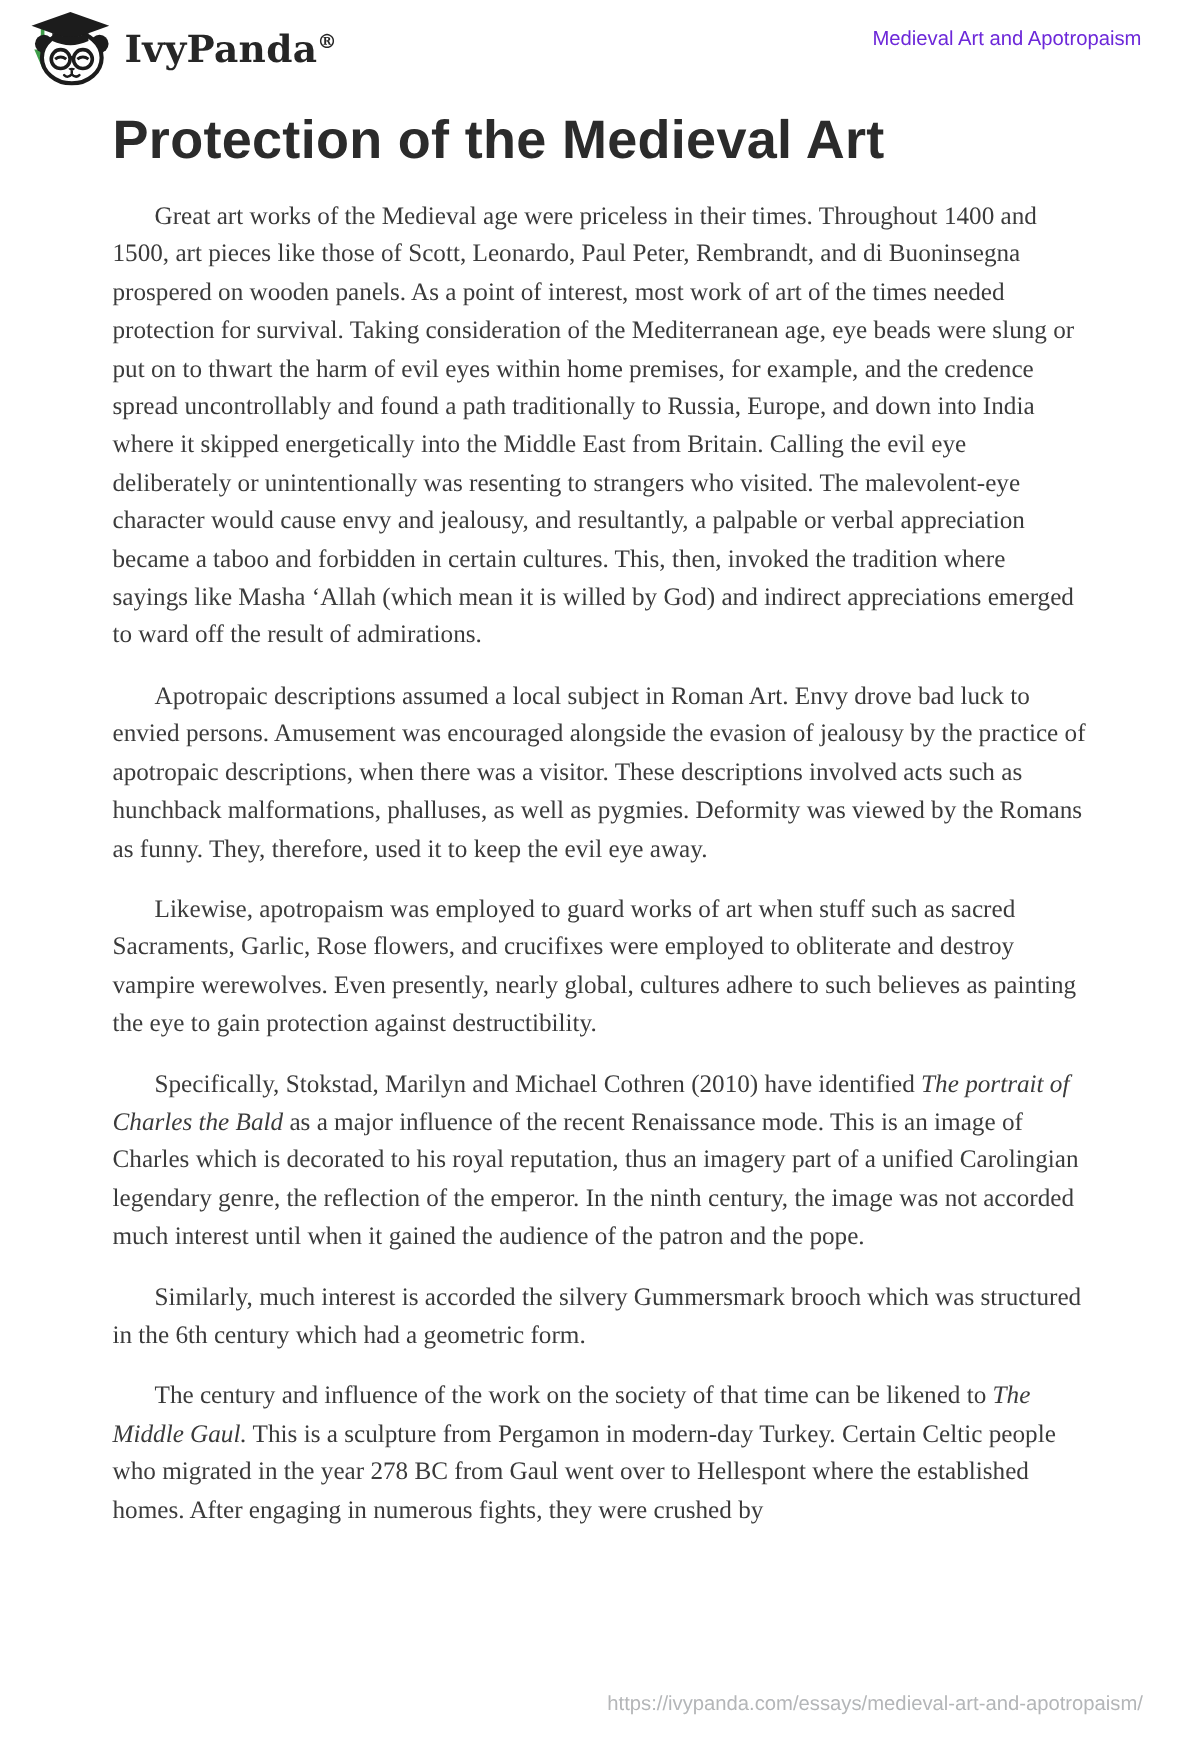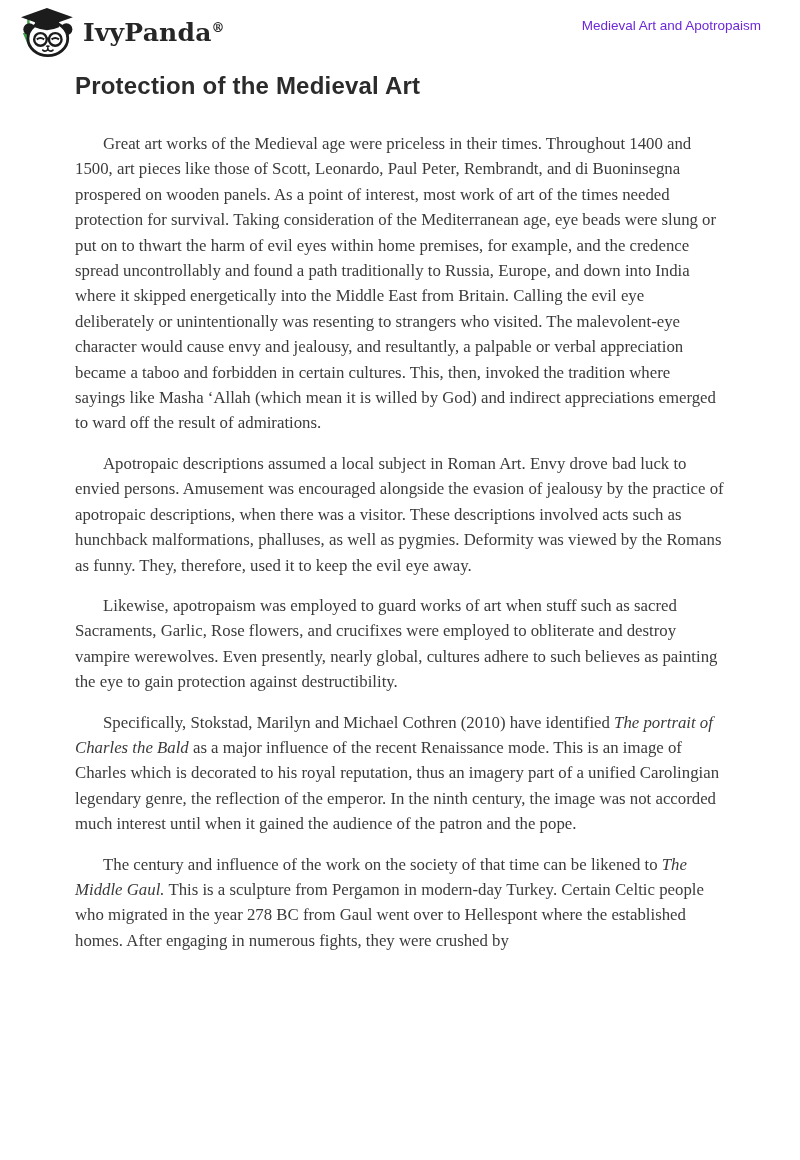--- a/index.html
+++ b/index.html
@@ -50,21 +50,21 @@
     right: 39px;
     font-size: 13.5px;
     color: #6d28d9;
   }
   
   .article-title {
     position: absolute;
     top: 72px;
     left: 75px;
     margin: 0;
-    font-size: 24px;
+    font-size: 36px;
     font-weight: 700;
     color: #2b2b2b;
     letter-spacing: 0.2px;
   }
   .article-body {
     position: absolute;
     top: 131px;
     left: 75px;
     width: 649px;
   }
@@ -124,17 +124,19 @@
 
   <div class="running-head">Medieval Art and Apotropaism</div>
 
   <h1 class="article-title">Protection of the Medieval Art</h1>
 
   <div class="article-body">
       <p><span>Great art works of the Medieval age were priceless in their times. Throughout 1400 and 1500, art pieces like those of Scott, Leonardo, Paul Peter, Rembrandt, and di Buoninsegna prospered on wooden panels. As a point of interest, most work of art of the times needed protection for survival. Taking consideration of the Mediterranean age, eye beads were slung or put on to thwart the harm of evil eyes within home premises, for example, and the credence spread uncontrollably and found a path traditionally to Russia, Europe, and down into India where it skipped energetically into the Middle East from Britain. Calling the evil eye deliberately or unintentionally was resenting to strangers who visited. The malevolent-eye character would cause envy and jealousy, and resultantly, a palpable or verbal appreciation became a taboo and forbidden in certain cultures. This, then, invoked the tradition where sayings like Masha ‘Allah (which mean it is willed by God) and indirect appreciations emerged to ward off the result of admirations.</span></p>
       <p><span>Apotropaic descriptions assumed a local subject in Roman Art. Envy drove bad luck to envied persons. Amusement was encouraged alongside the evasion of jealousy by the practice of apotropaic descriptions, when there was a visitor. These descriptions involved acts such as hunchback malformations, phalluses, as well as pygmies. Deformity was viewed by the Romans as funny. They, therefore, used it to keep the evil eye away.</span></p>
       <p><span>Likewise, apotropaism was employed to guard works of art when stuff such as sacred Sacraments, Garlic, Rose flowers, and crucifixes were employed to obliterate and destroy vampire werewolves. Even presently, nearly global, cultures adhere to such believes as painting the eye to gain protection against destructibility.</span></p>
       <p><span>Specifically, Stokstad, Marilyn and Michael Cothren (2010) have identified </span><em>The portrait of Charles the Bald</em><span> as a major influence of the recent Renaissance mode. This is an image of Charles which is decorated to his royal reputation, thus an imagery part of a unified Carolingian legendary genre, the reflection of the emperor. In the ninth century, the image was not accorded much interest until when it gained the audience of the patron and the pope.</span></p>
+      <p><span>Similarly, much interest is accorded the silvery Gummersmark brooch which was structured in the 6th century which had a geometric form.</span></p>
       <p><span>The century and influence of the work on the society of that time can be likened to </span><em>The Middle Gaul.</em><span> This is a sculpture from Pergamon in modern-day Turkey. Certain Celtic people who migrated in the year 278 BC from Gaul went over to Hellespont where the established homes. After engaging in numerous fights, they were crushed by</span></p>
     </div>
 
+  <a class="footer-url" href="#">https://ivypanda.com/essays/medieval-art-and-apotropaism/</a>
 
 </div>
 
 </body></html>

